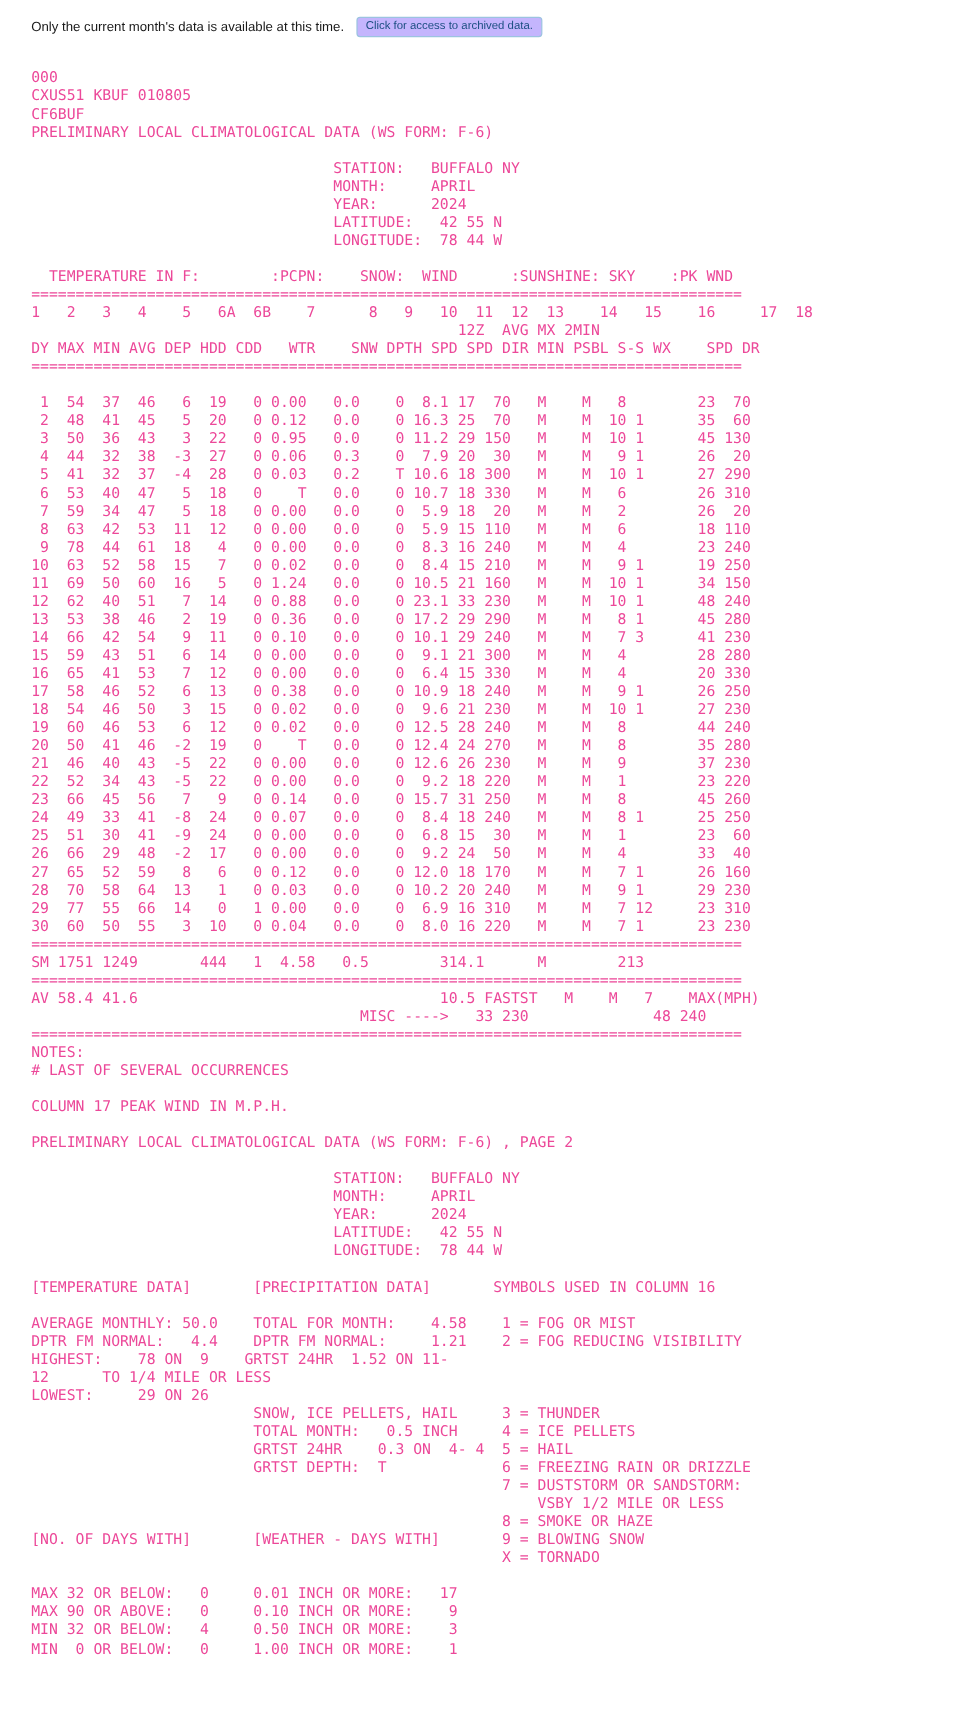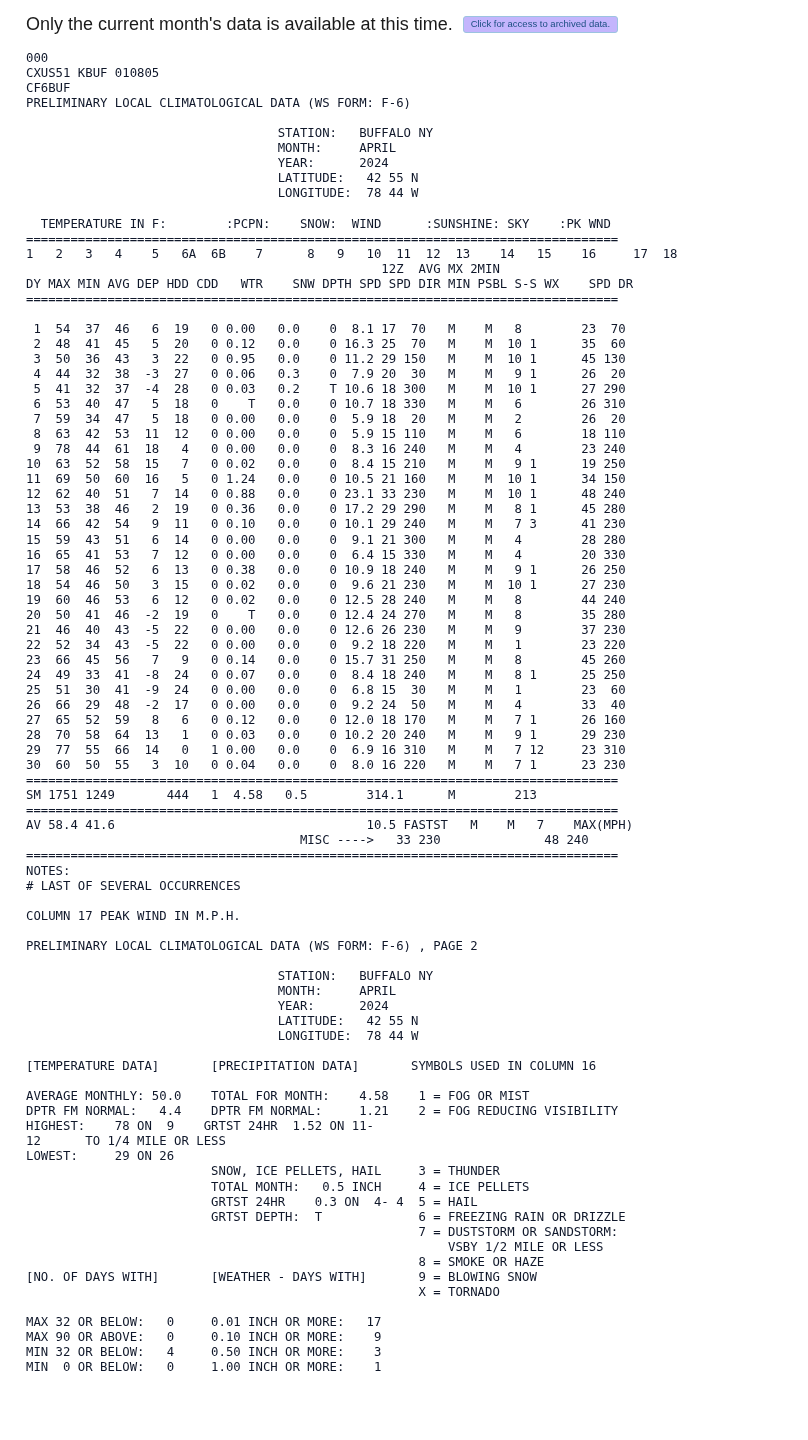--- a/index.html
+++ b/index.html
@@ -21,41 +21,41 @@
   .notice-bar {
     display: flex;
     align-items: center;
     gap: 10px;
     padding: 4px 0 4px 26px;
     font-size: 14.5px;
     color: #1a1a1a;
   }
   .notice-text {
     font-family: "Liberation Sans", sans-serif;
-    font-size: 18px;
+    font-size: 11px;
   }
   .archive-link {
     display: inline-block;
     background: #c4b5fd;
     border: 1px solid #9cc3e0;
     border-radius: 3px;
     color: #1c4f82;
     font-size: 9.5px;
     padding: 2px 7px 3px 7px;
     line-height: 1.1;
     cursor: pointer;
     white-space: nowrap;
   }
   pre.report {
-    margin: 12px 0 0 0;
+    margin: 22px 0 0 0;
     padding: 0 0 0 26px;
     font-family: "DejaVu Sans Mono", "Liberation Mono", monospace;
     font-size: 12.3px;
     line-height: 15.05px;
-    color: #0f172a;
+    color: #ec4899;
     white-space: pre;
     letter-spacing: 0px;
   }
 </style>
 </head>
 <body>
 
 <div class="page">
 
   <div class="notice-bar">

